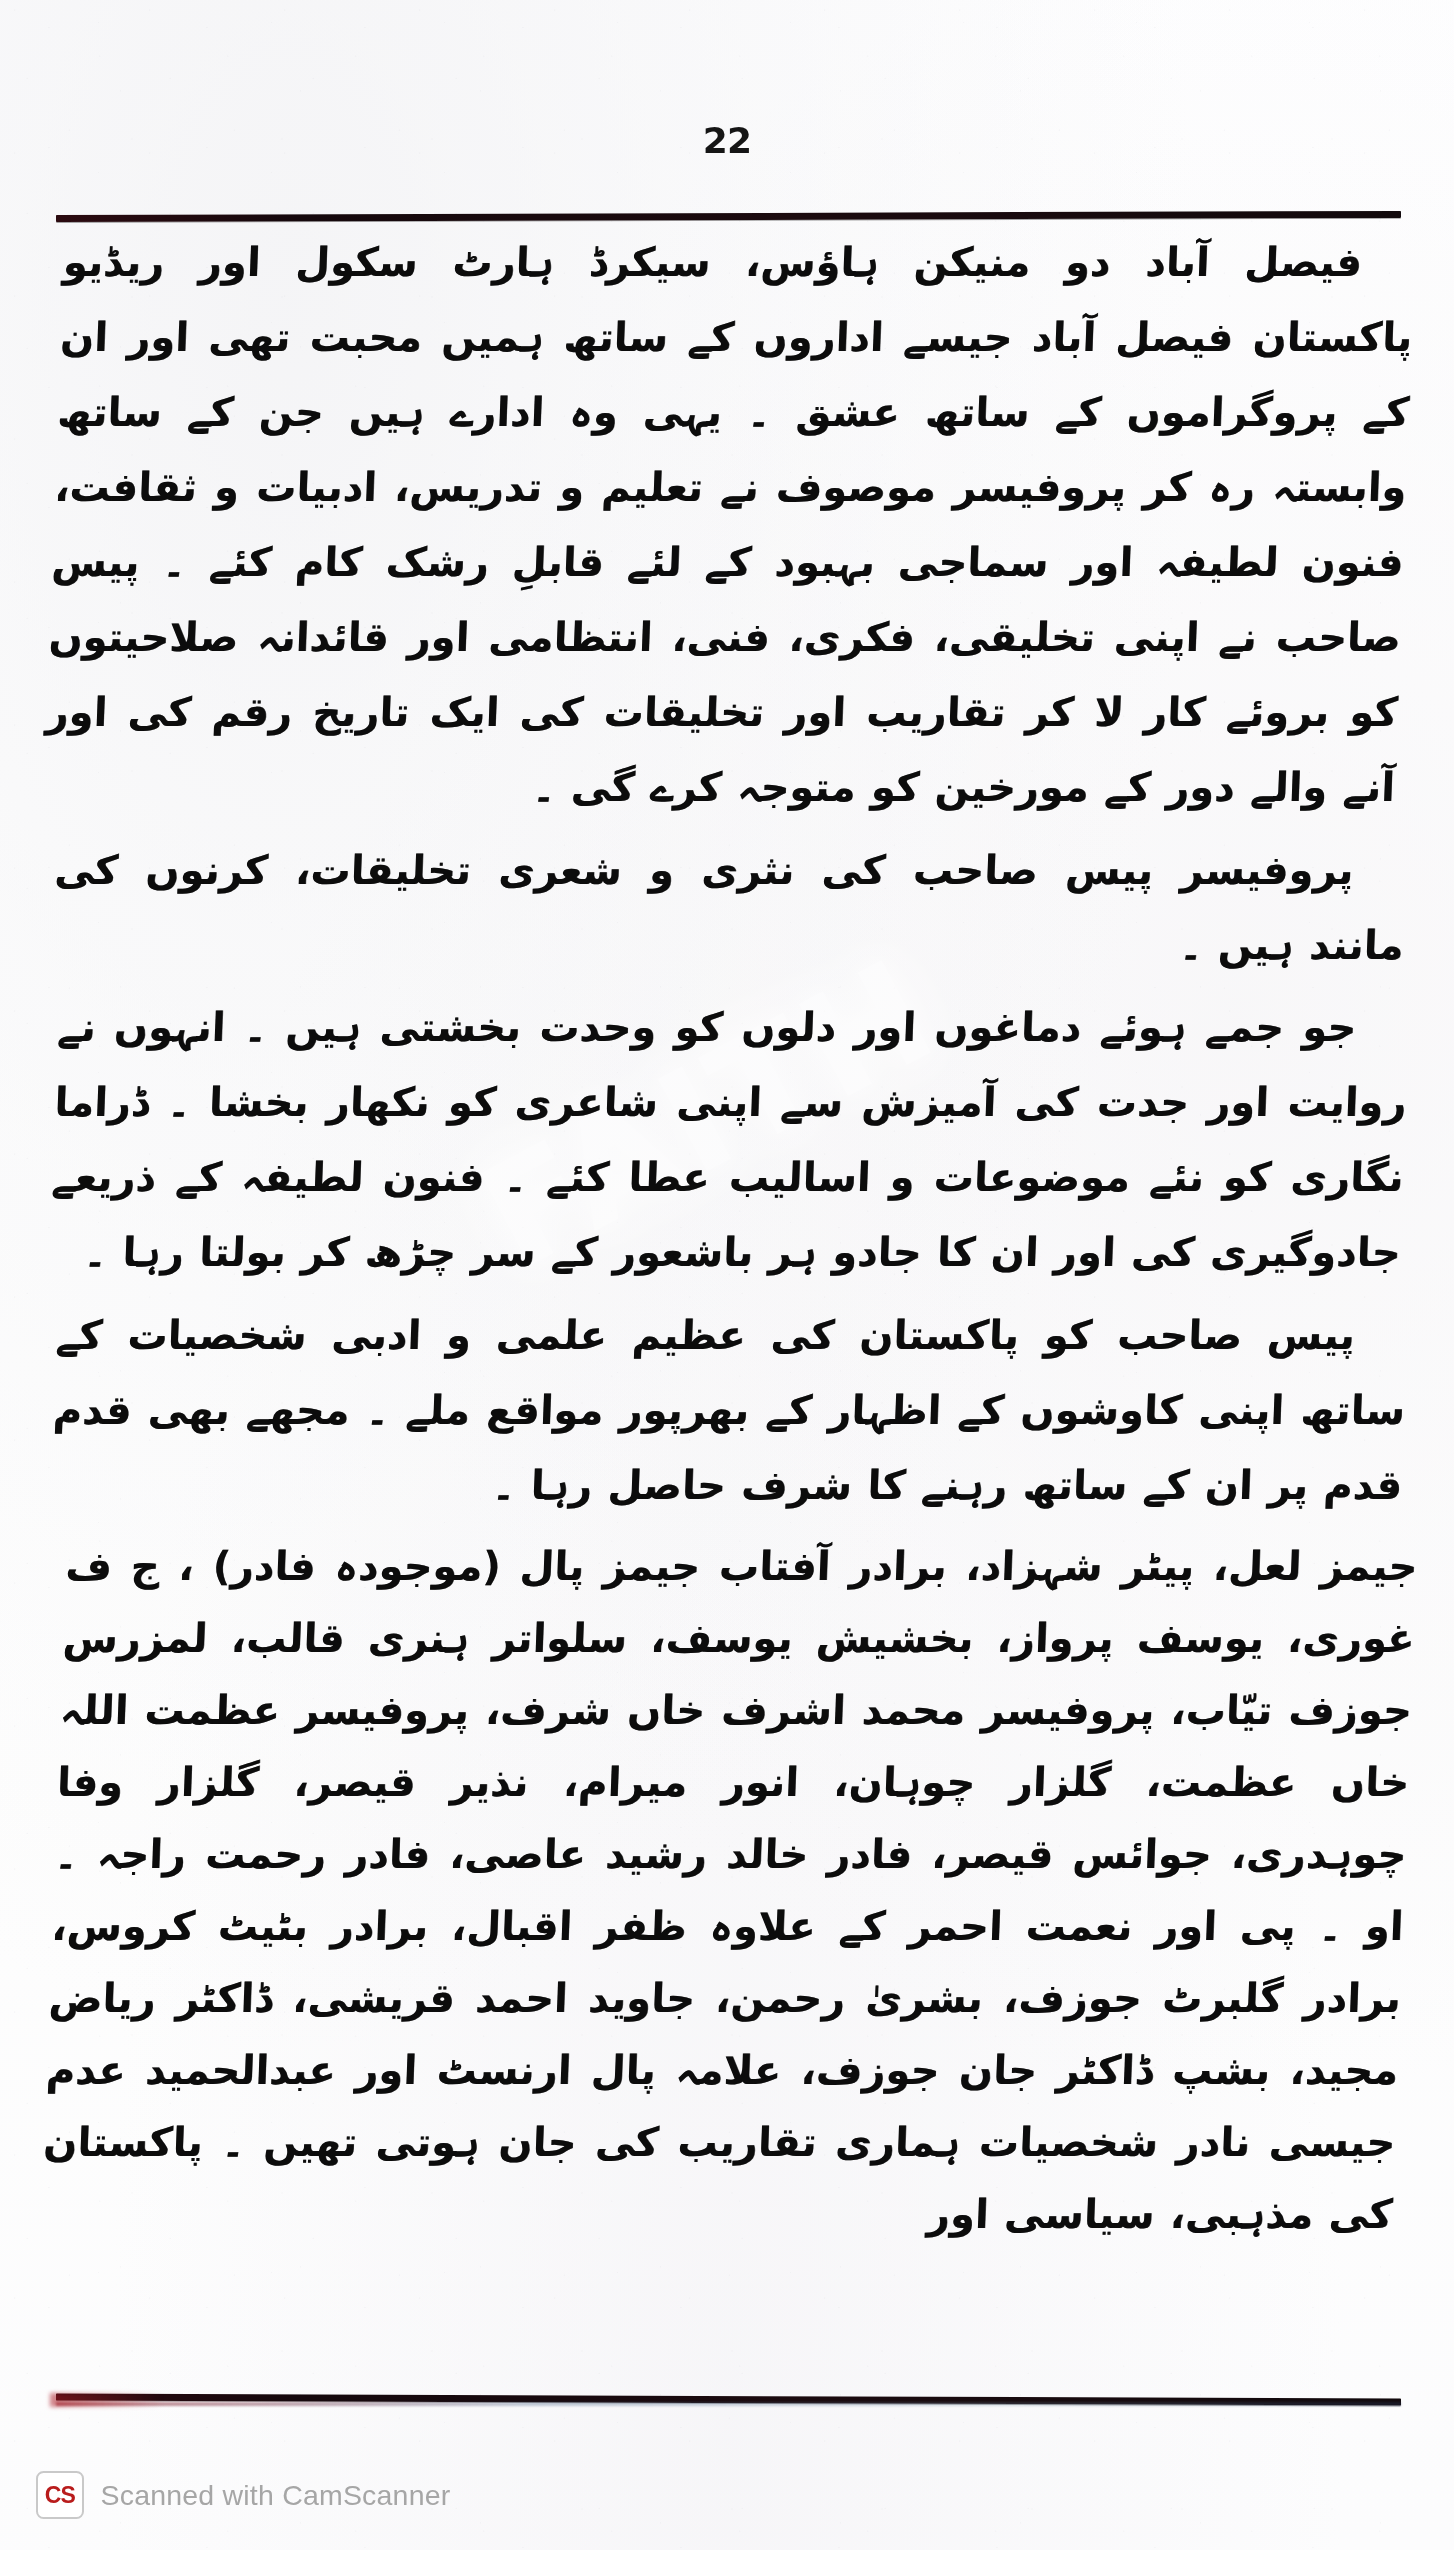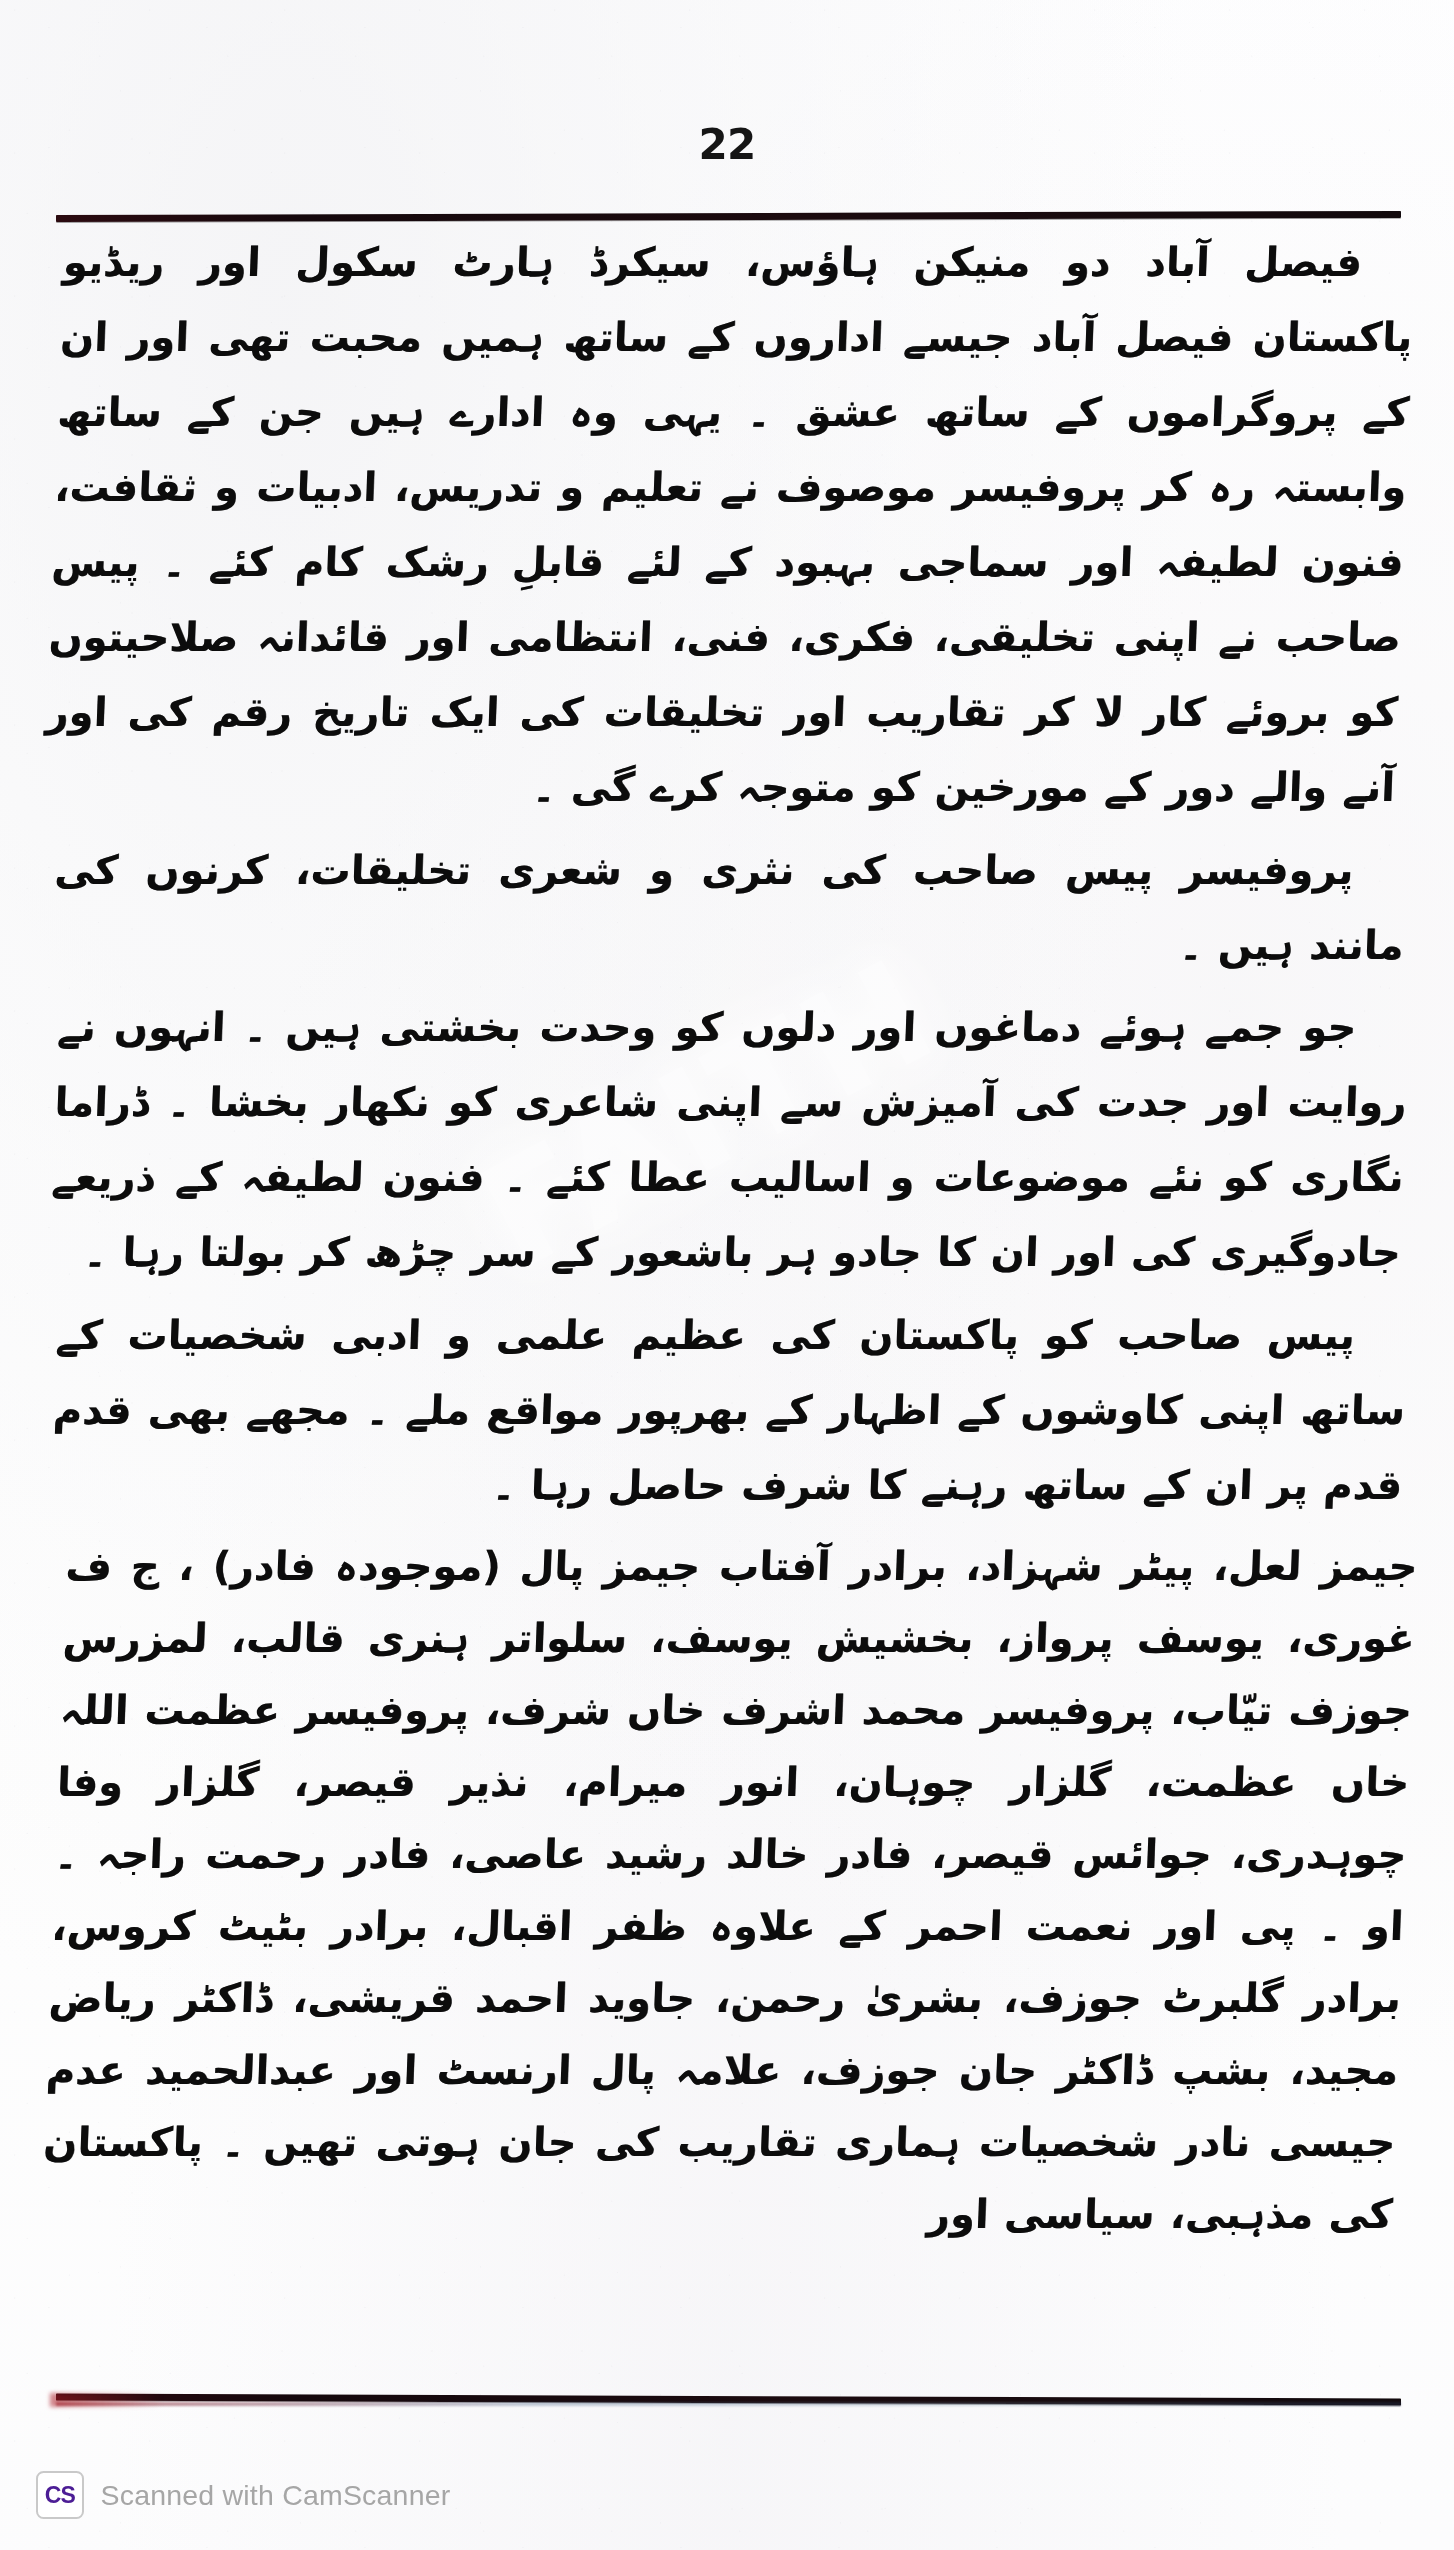--- a/index.html
+++ b/index.html
@@ -75,21 +75,21 @@
   }
 
   
   .page-number {
     position: absolute;
     top: 120px;
     left: 0;
     width: 1454px;
     text-align: center;
     font-family: "DejaVu Sans", sans-serif;
-    font-size: 42px;
+    font-size: 36px;
     font-weight: 700;
     color: #151515;
     letter-spacing: -0.8px;
   }
 
   
   .rule {
     position: absolute;
     left: 56px;
     width: 1345px;
@@ -144,21 +144,21 @@
     gap: 16.5px;
   }
   .cs-badge {
     width: 44px;
     height: 44px;
     border: 2.3px solid #c9c9c9;
     border-radius: 7.5px;
     display: flex;
     align-items: center;
     justify-content: center;
-    color: #4c1d95;
+    color: #b91c1c;
     font-family: "Liberation Sans", sans-serif;
     font-size: 23px;
     font-weight: 700;
     letter-spacing: -0.8px;
     background: #ffffff;
   }
   .cs-label {
     color: #a6a6a6;
     font-family: "Liberation Sans", sans-serif;
     font-size: 28.5px;

